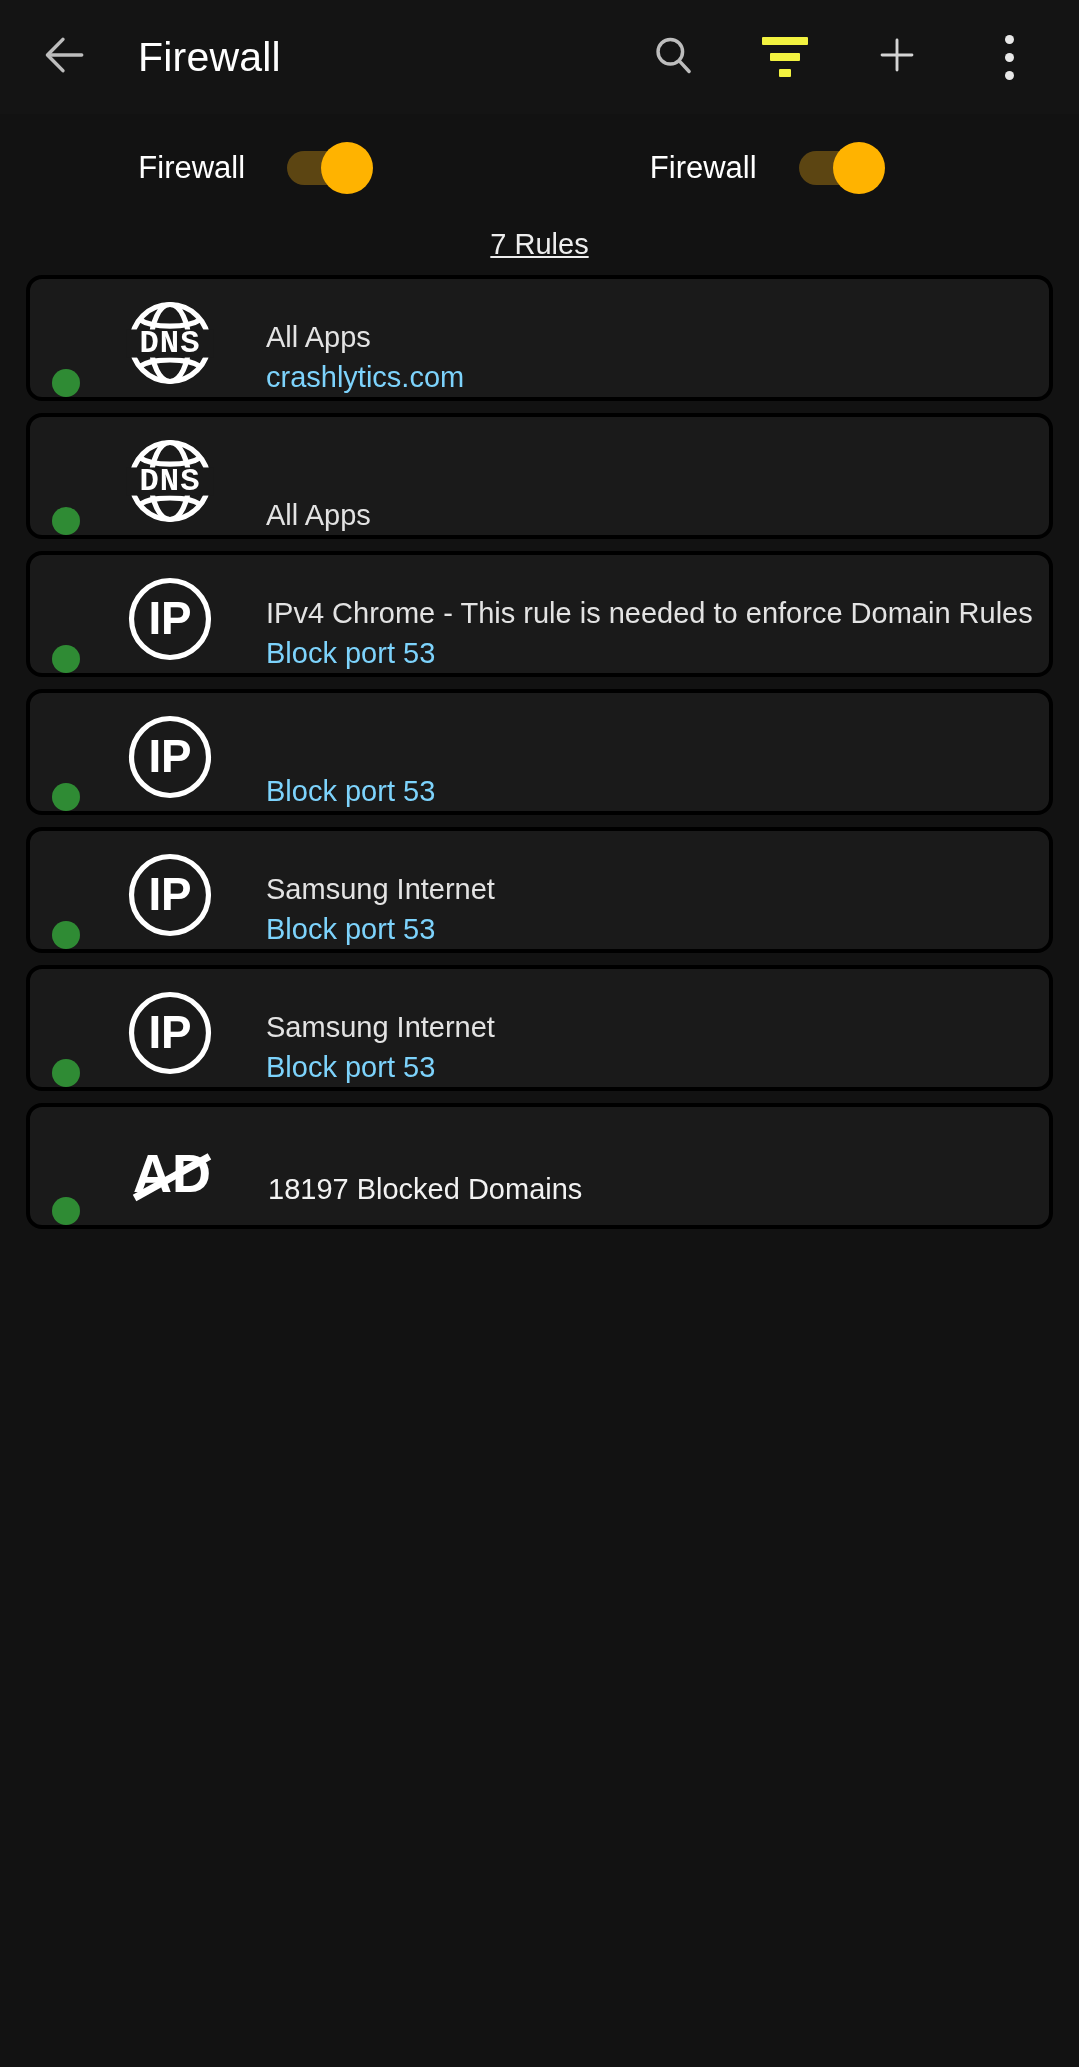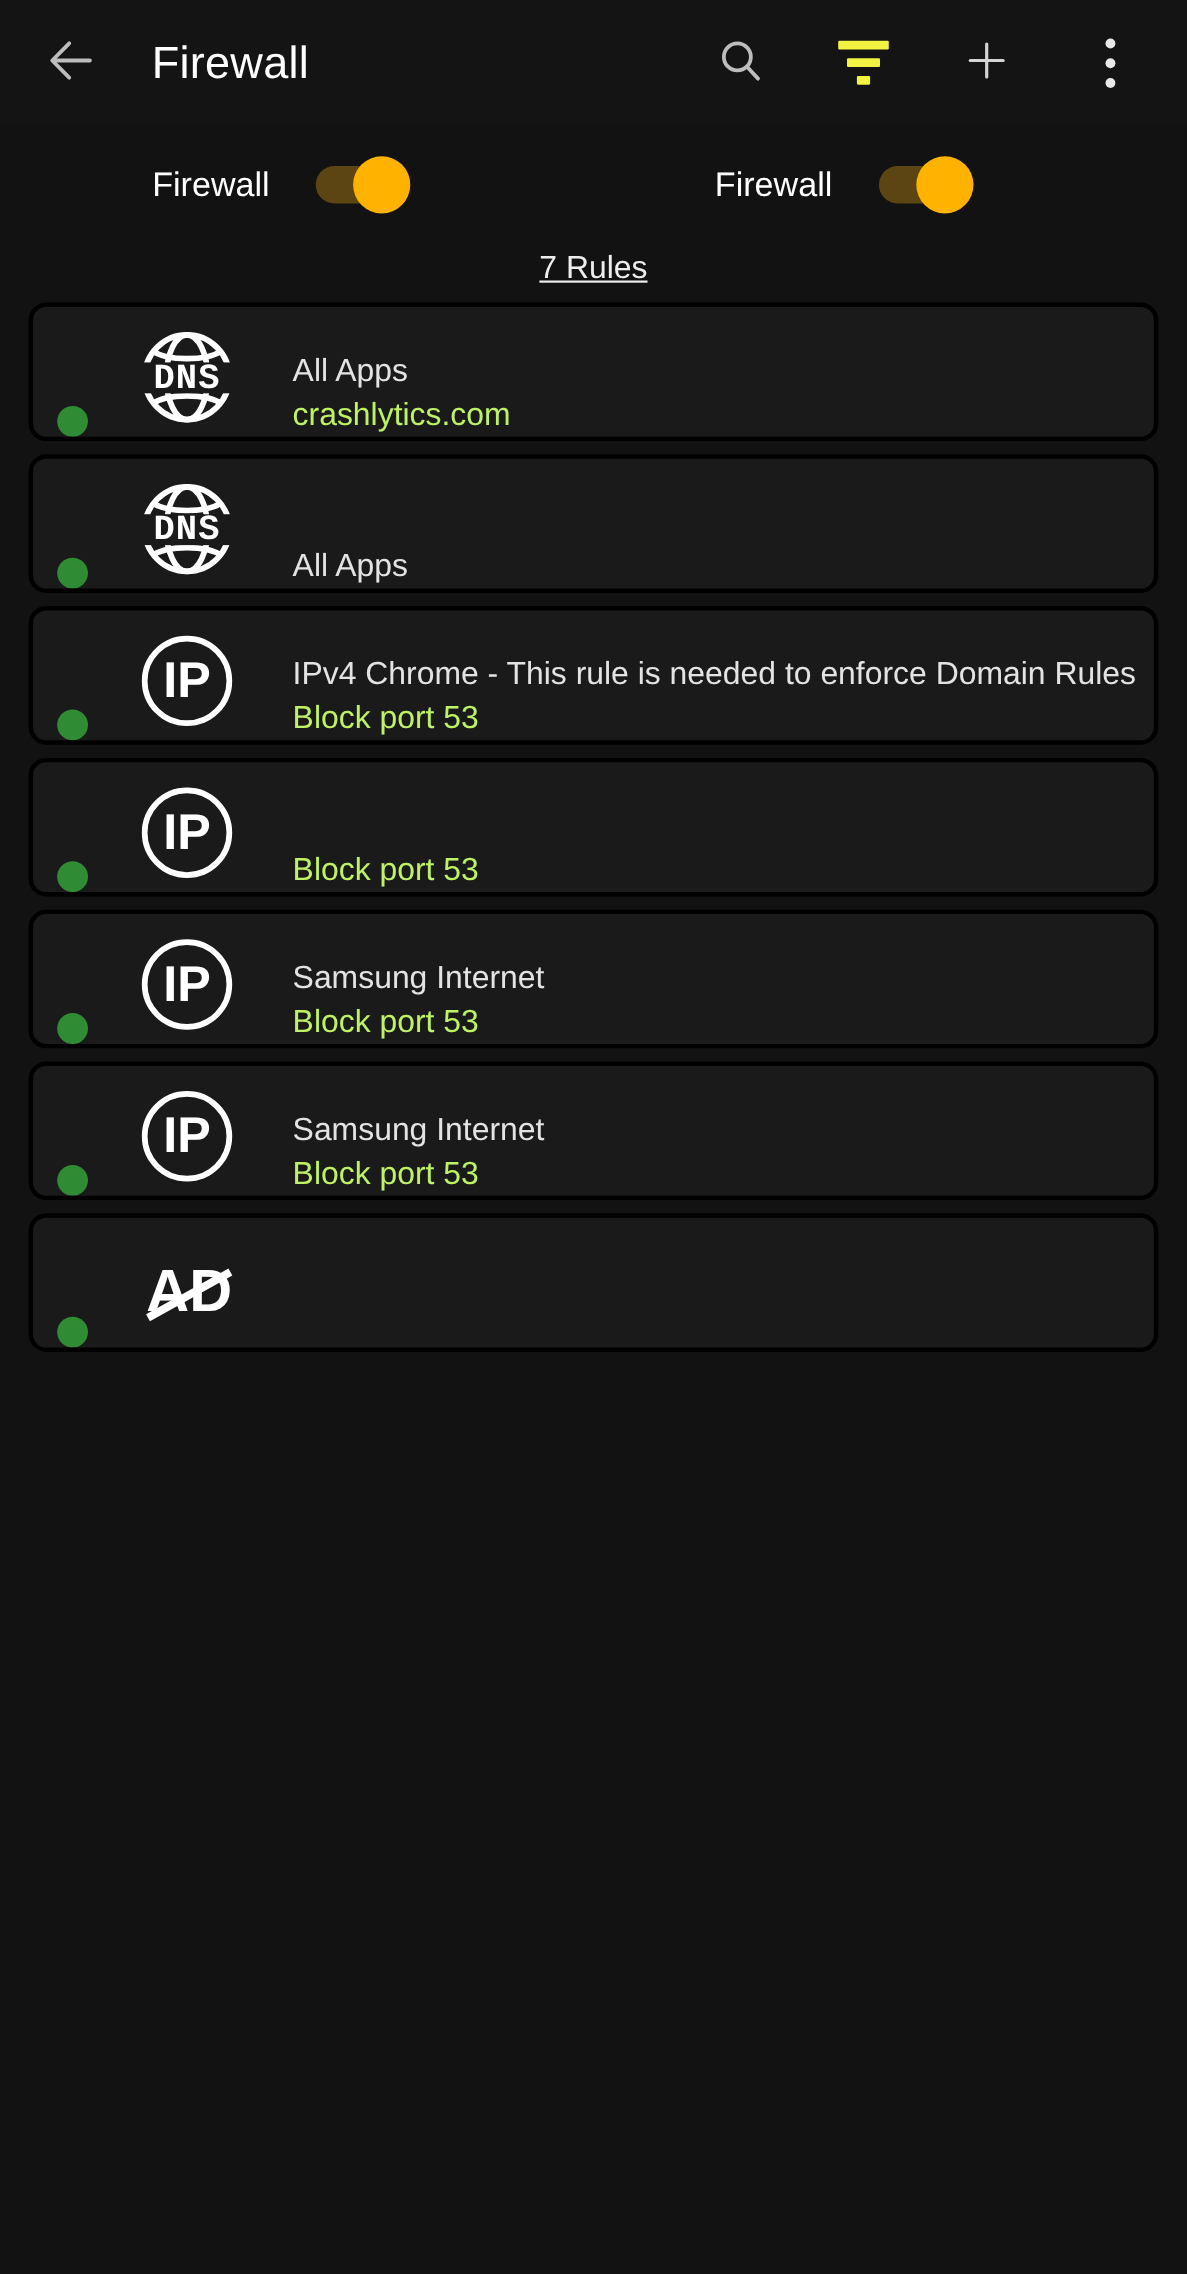--- a/index.html
+++ b/index.html
@@ -189,21 +189,21 @@
     padding-right: 32px;
   }
   .card-title {
     font-size: 29px;
     color: #e3e3e3;
     line-height: 1.38;
     white-space: nowrap;
   }
   .card-sub {
     font-size: 29px;
-    color: #bef264;
+    color: #7dd3fc;
     line-height: 1.38;
     white-space: nowrap;
   }
   .card-single {
     font-size: 29px;
     color: #f2f2f2;
     line-height: 1.38;
     white-space: nowrap;
     position: relative;
     top: -16px;
@@ -388,15 +388,18 @@
   </div>
 
   <div class="card adcard">
     <div class="status-dot"></div>
     <div class="card-icon">
       <svg width="104" height="104" viewBox="0 0 100 100">
         <text x="50" y="70" text-anchor="middle" font-family="'Liberation Sans', sans-serif" font-size="52" font-weight="bold" fill="#ffffff">AD</text>
         <line x1="14" y1="76" x2="86" y2="36" stroke="#ffffff" stroke-width="7"></line>
       </svg>
     </div>
+    <div class="card-text">
+      <div class="card-single">18197 Blocked Domains</div>
+    </div>
   </div>
 
 </div>
 
 </body></html>

